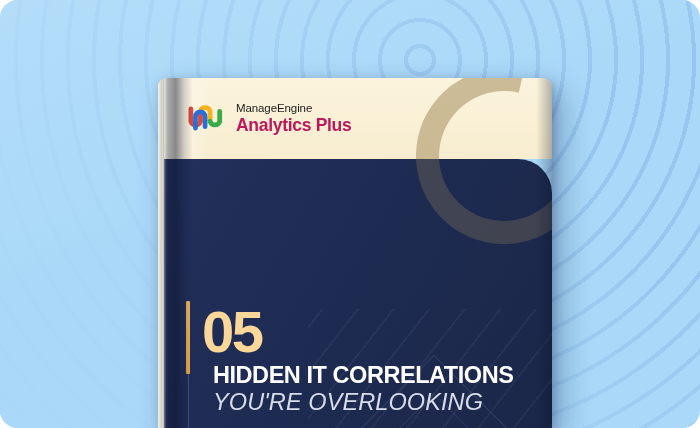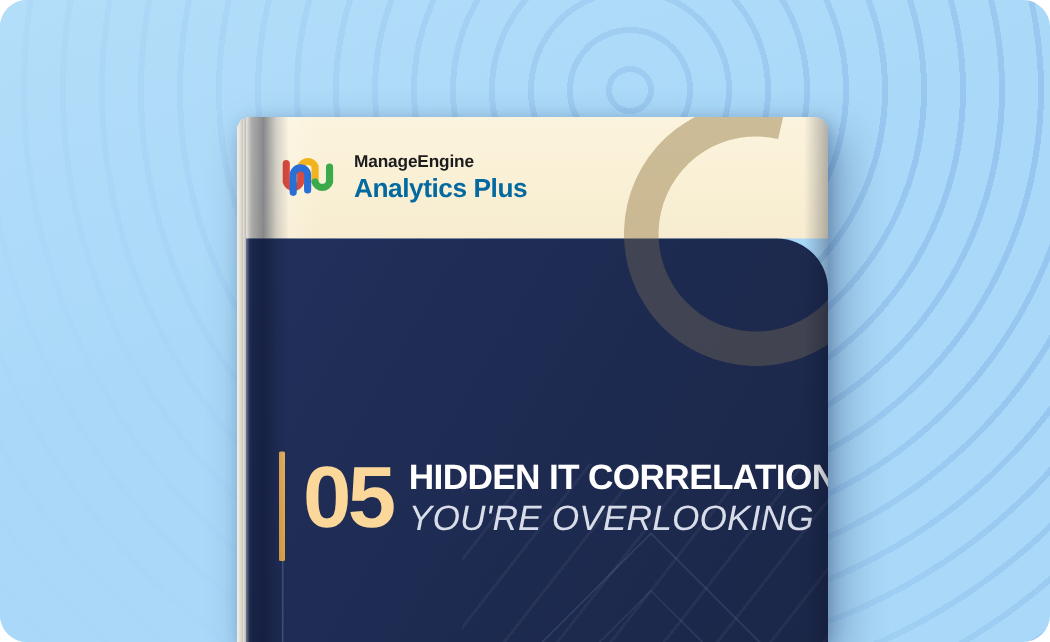--- a/index.html
+++ b/index.html
@@ -155,44 +155,44 @@
   .logo {
     position:absolute; left:29px; top:25px;
     display:flex; align-items:center; gap:9px;
   }
   .logo-mark { width:40px; height:30px; display:block; }
   .logo-text { line-height:1; }
   .logo-line1 {
     font-size:11.5px; color:#1c1c1c; letter-spacing:-0.1px;
     margin-bottom:2px; white-space:nowrap;
   }
-  .logo-line1 .bold { font-weight:bold;text-align:right; }
-  .logo-line1 .light { font-weight:bold; }
+  .logo-line1 .bold { font-weight:normal;text-align:right; }
+  .logo-line1 .light { font-weight:normal; }
   .logo-line2 {
-    font-size:17.5px; font-weight:bold; color:#0369a1;
+    font-size:17.5px; font-weight:bold; color:#be185d;
     letter-spacing:-0.3px; white-space:nowrap;
   }
 
   
   .accent-bar {
     position:absolute; left:28px; top:142px;
     width:4px; height:73px;
     background:linear-gradient(180deg,#f0b75f,#e9a94b);
     border-radius:1px;
   }
   .accent-rule {
     position:absolute; left:29.5px; top:215px;
     width:1.3px; height:140px;
     background:rgba(150,175,225,0.30);
   }
 
   
   .title-block {
     position:absolute; left:44px; top:143px;
-    display:flex; align-items:flex-start; white-space:nowrap;
+    display:flex; align-items:flex-start; white-space:nowrap;flex-direction:column;
   }
   .title-num {
     font-size:58px; font-weight:bold; color:#fbd79a;
     letter-spacing:-2.5px; line-height:0.95;
     margin-top:2px;
   }
   .title-lines { margin-left:11px; padding-top:4px; }
   .title-l1 {
     font-size:23.5px; font-weight:bold; color:#ffffff;
     letter-spacing:-0.45px; line-height:1.08;

